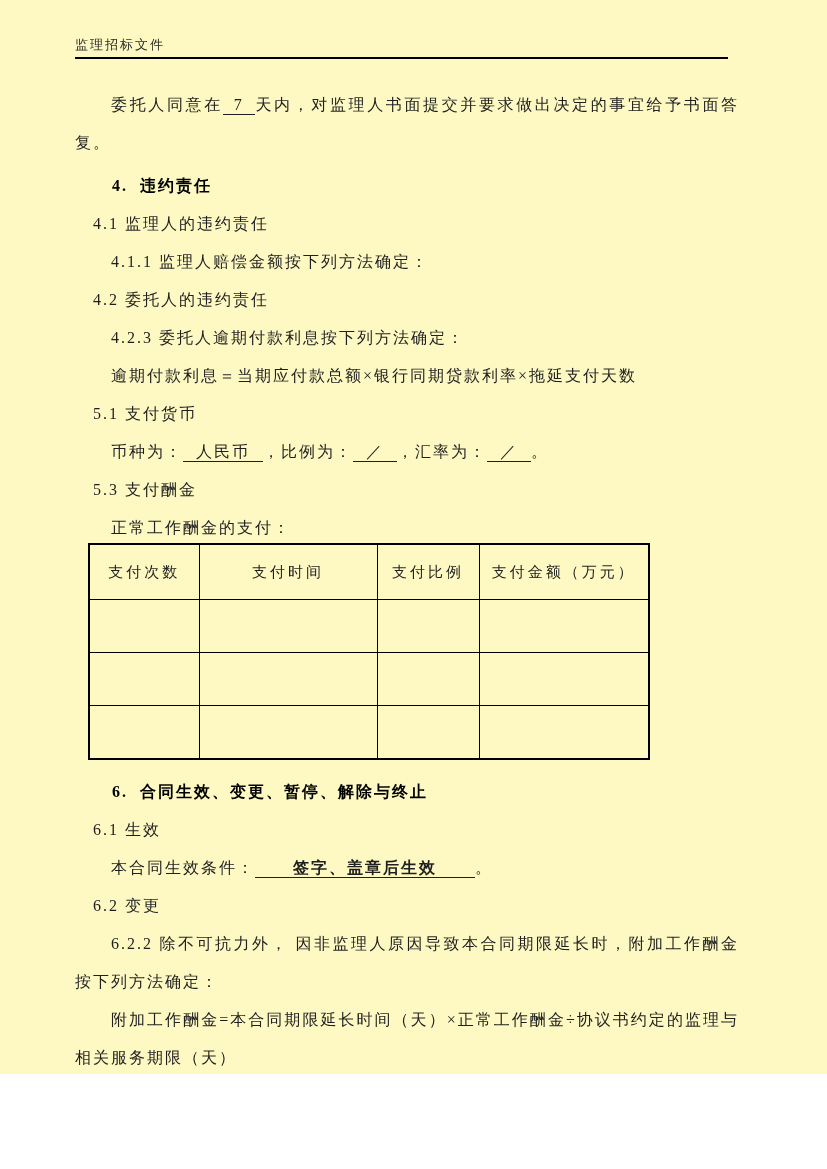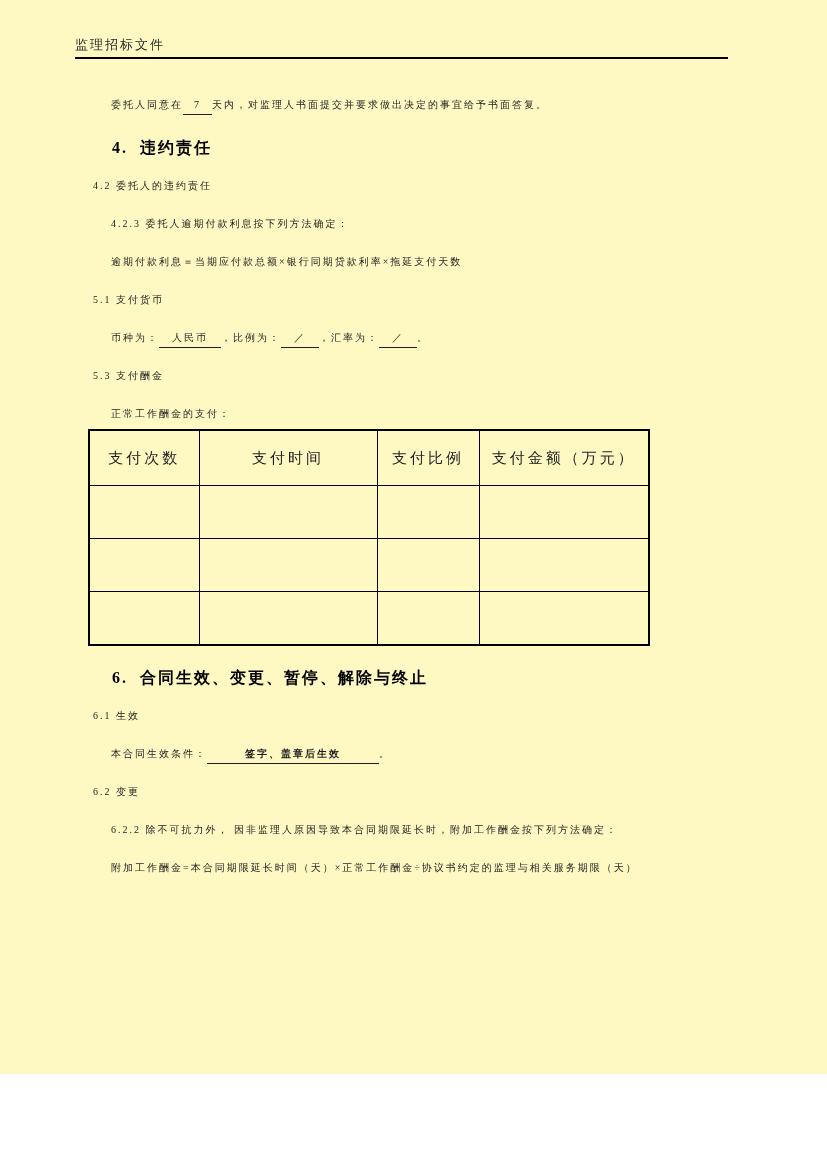--- a/index.html
+++ b/index.html
@@ -28,21 +28,21 @@
     color: #2b2b2b;
   }
   .content {
     position: absolute;
     left: 75px;
     top: 86px;
     width: 664px;
   }
   .ln {
     margin: 0;
-    font-size: 10px;
+    font-size: 16px;
     line-height: 38px;
     letter-spacing: 2px;
     white-space: pre-wrap;
     text-align: justify;
     font-weight: normal;
   }
   .h1 {
     font-weight: bold;
     color: #000000;
     font-size: 16px;
@@ -89,20 +89,22 @@
 
   <div class="page-header">
     <span>监理招标文件</span>
   </div>
 
   <div class="content">
 
     <p class="ln ind2"><span>委托人同意在</span><span class="blank blank-sm">7</span><span>天内，对监理人书面提交并要求做出决定的事宜给予书面答复。</span></p>
 
     <p class="ln h1 mt-a">4.  违约责任</p>
+    <p class="ln ind1">4.1 监理人的违约责任</p>
+    <p class="ln ind2">4.1.1 监理人赔偿金额按下列方法确定：</p>
     <p class="ln ind1">4.2 委托人的违约责任</p>
     <p class="ln ind2">4.2.3 委托人逾期付款利息按下列方法确定：</p>
     <p class="ln ind2">逾期付款利息＝当期应付款总额×银行同期贷款利率×拖延支付天数</p>
 
     <p class="ln ind1">5.1 支付货币</p>
     <p class="ln ind2"><span>币种为：</span><span class="blank blank-md">人民币</span><span>，比例为：</span><span class="blank blank-md">／</span><span>，汇率为：</span><span class="blank blank-md">／</span><span>。</span></p>
     <p class="ln ind1">5.3 支付酬金</p>
     <p class="ln ind2">正常工作酬金的支付：</p>
 
     <table class="pay-table">

